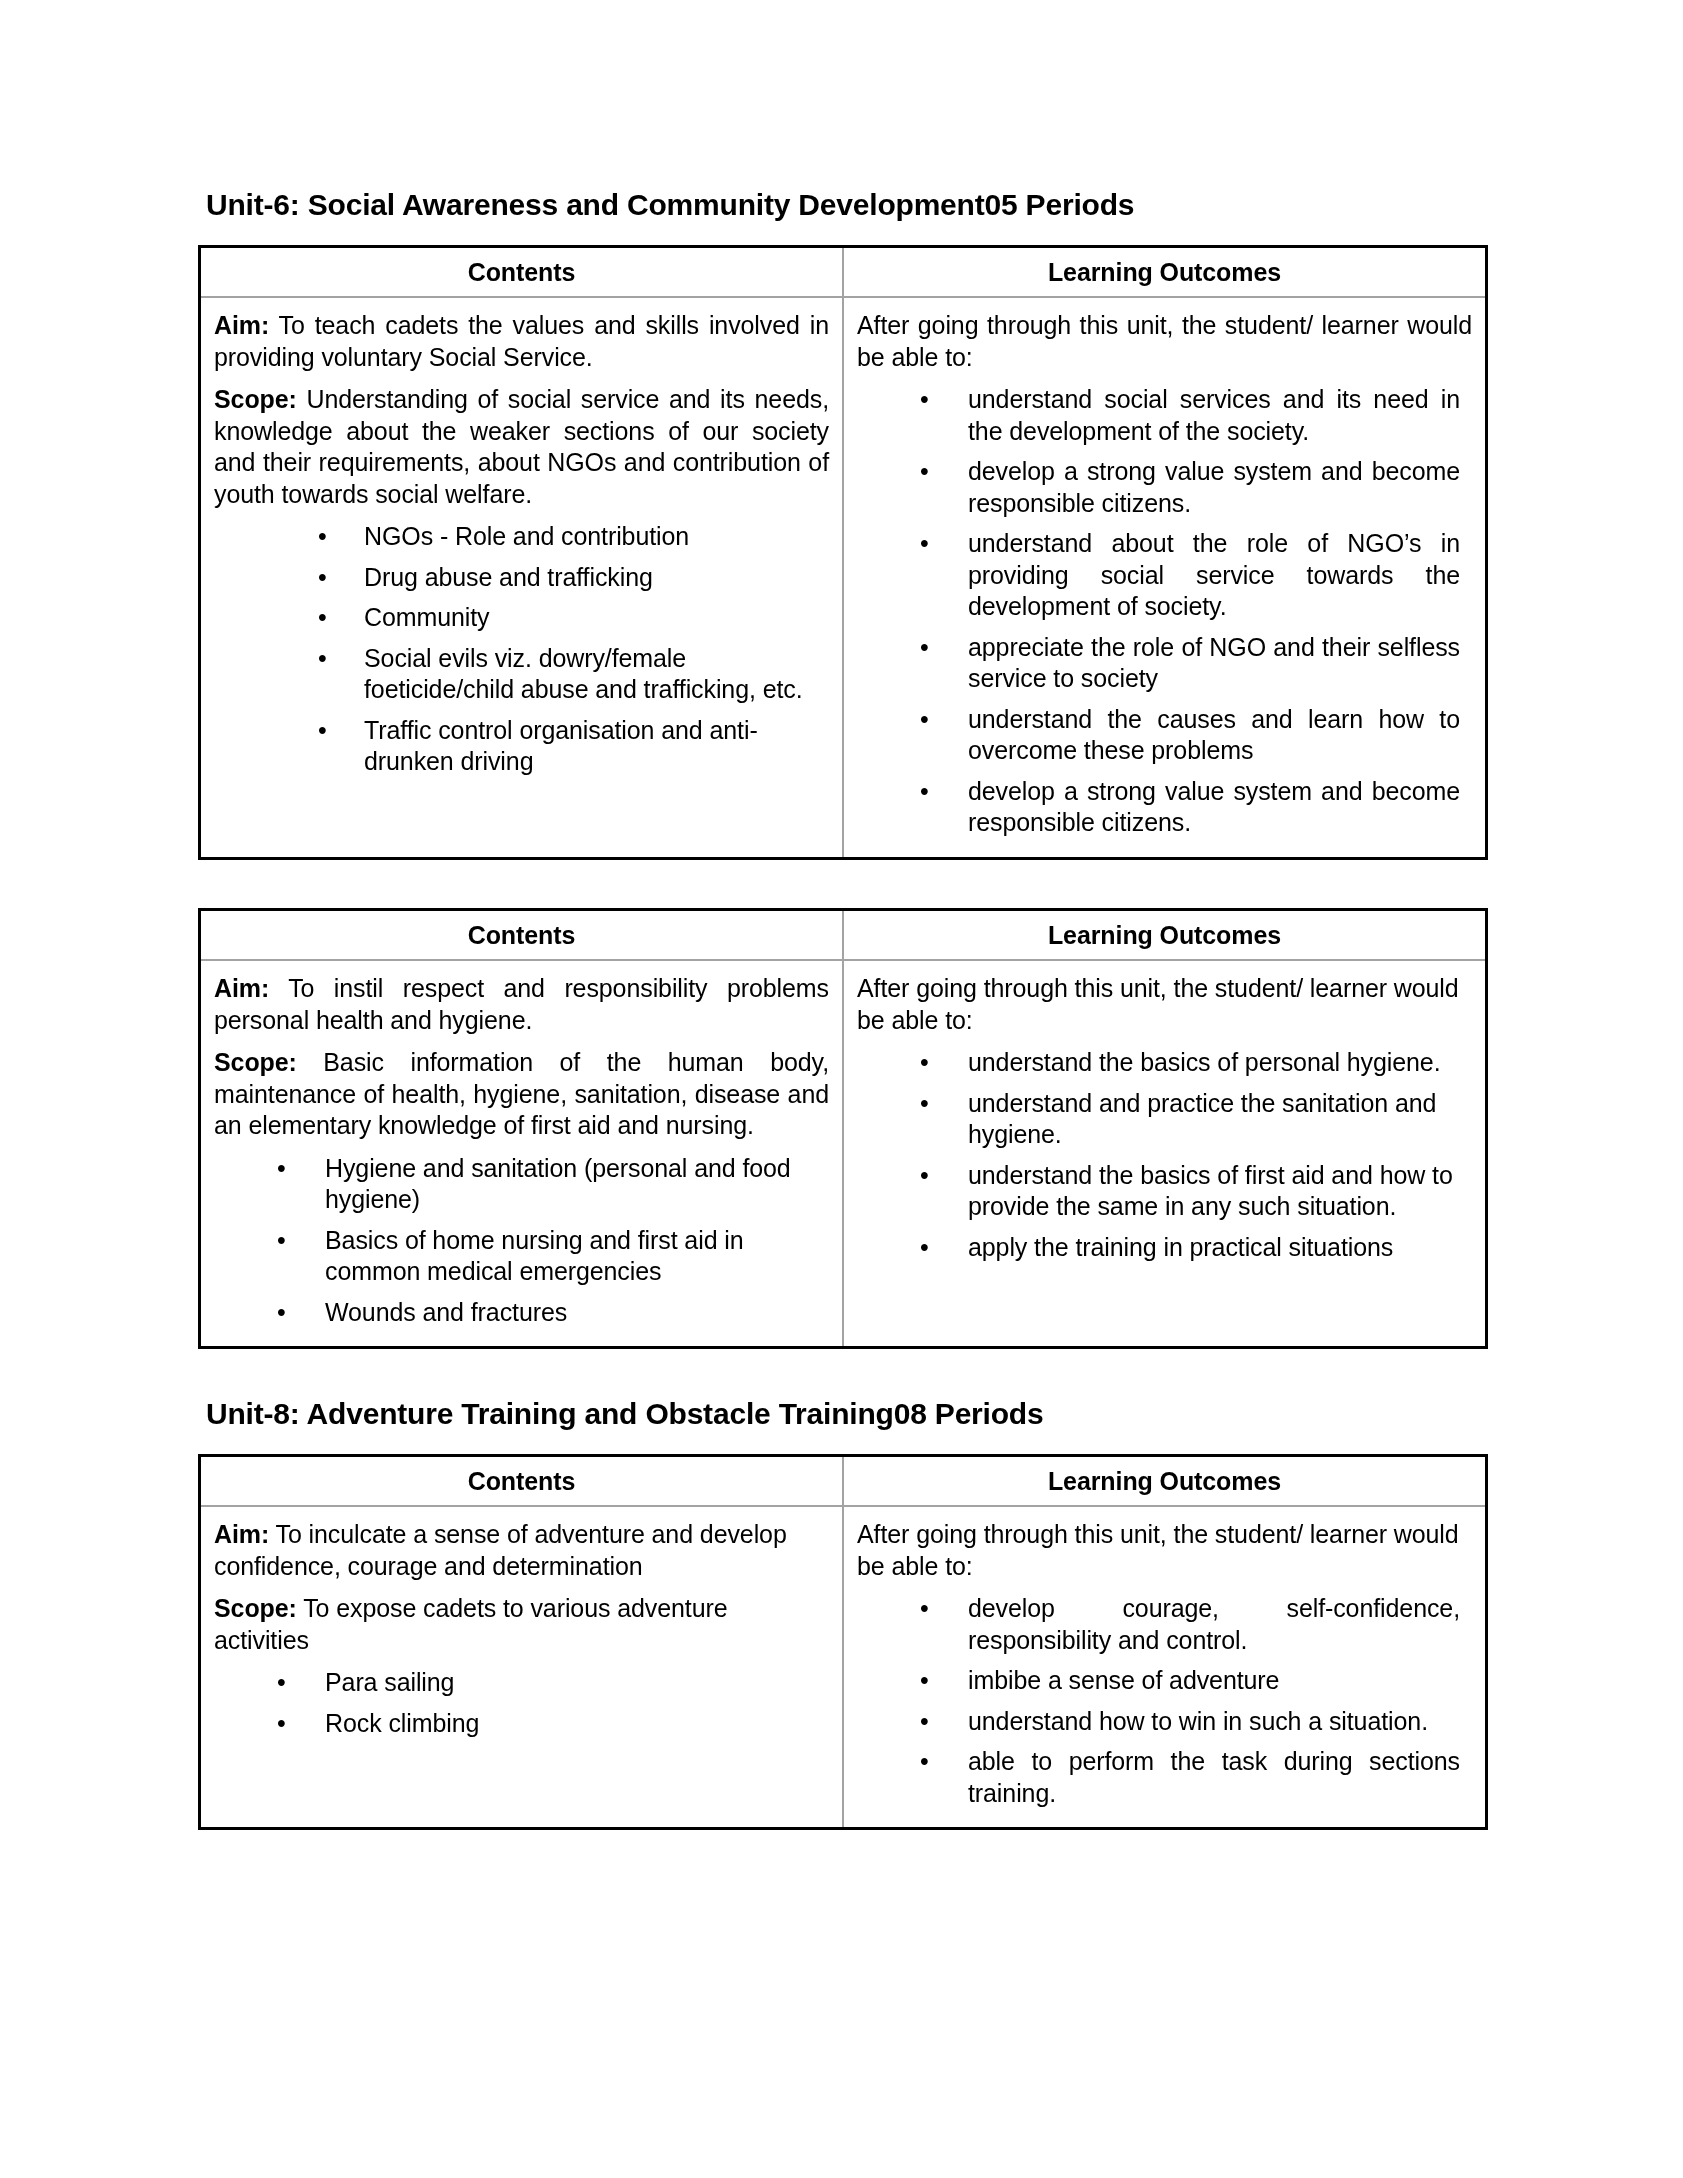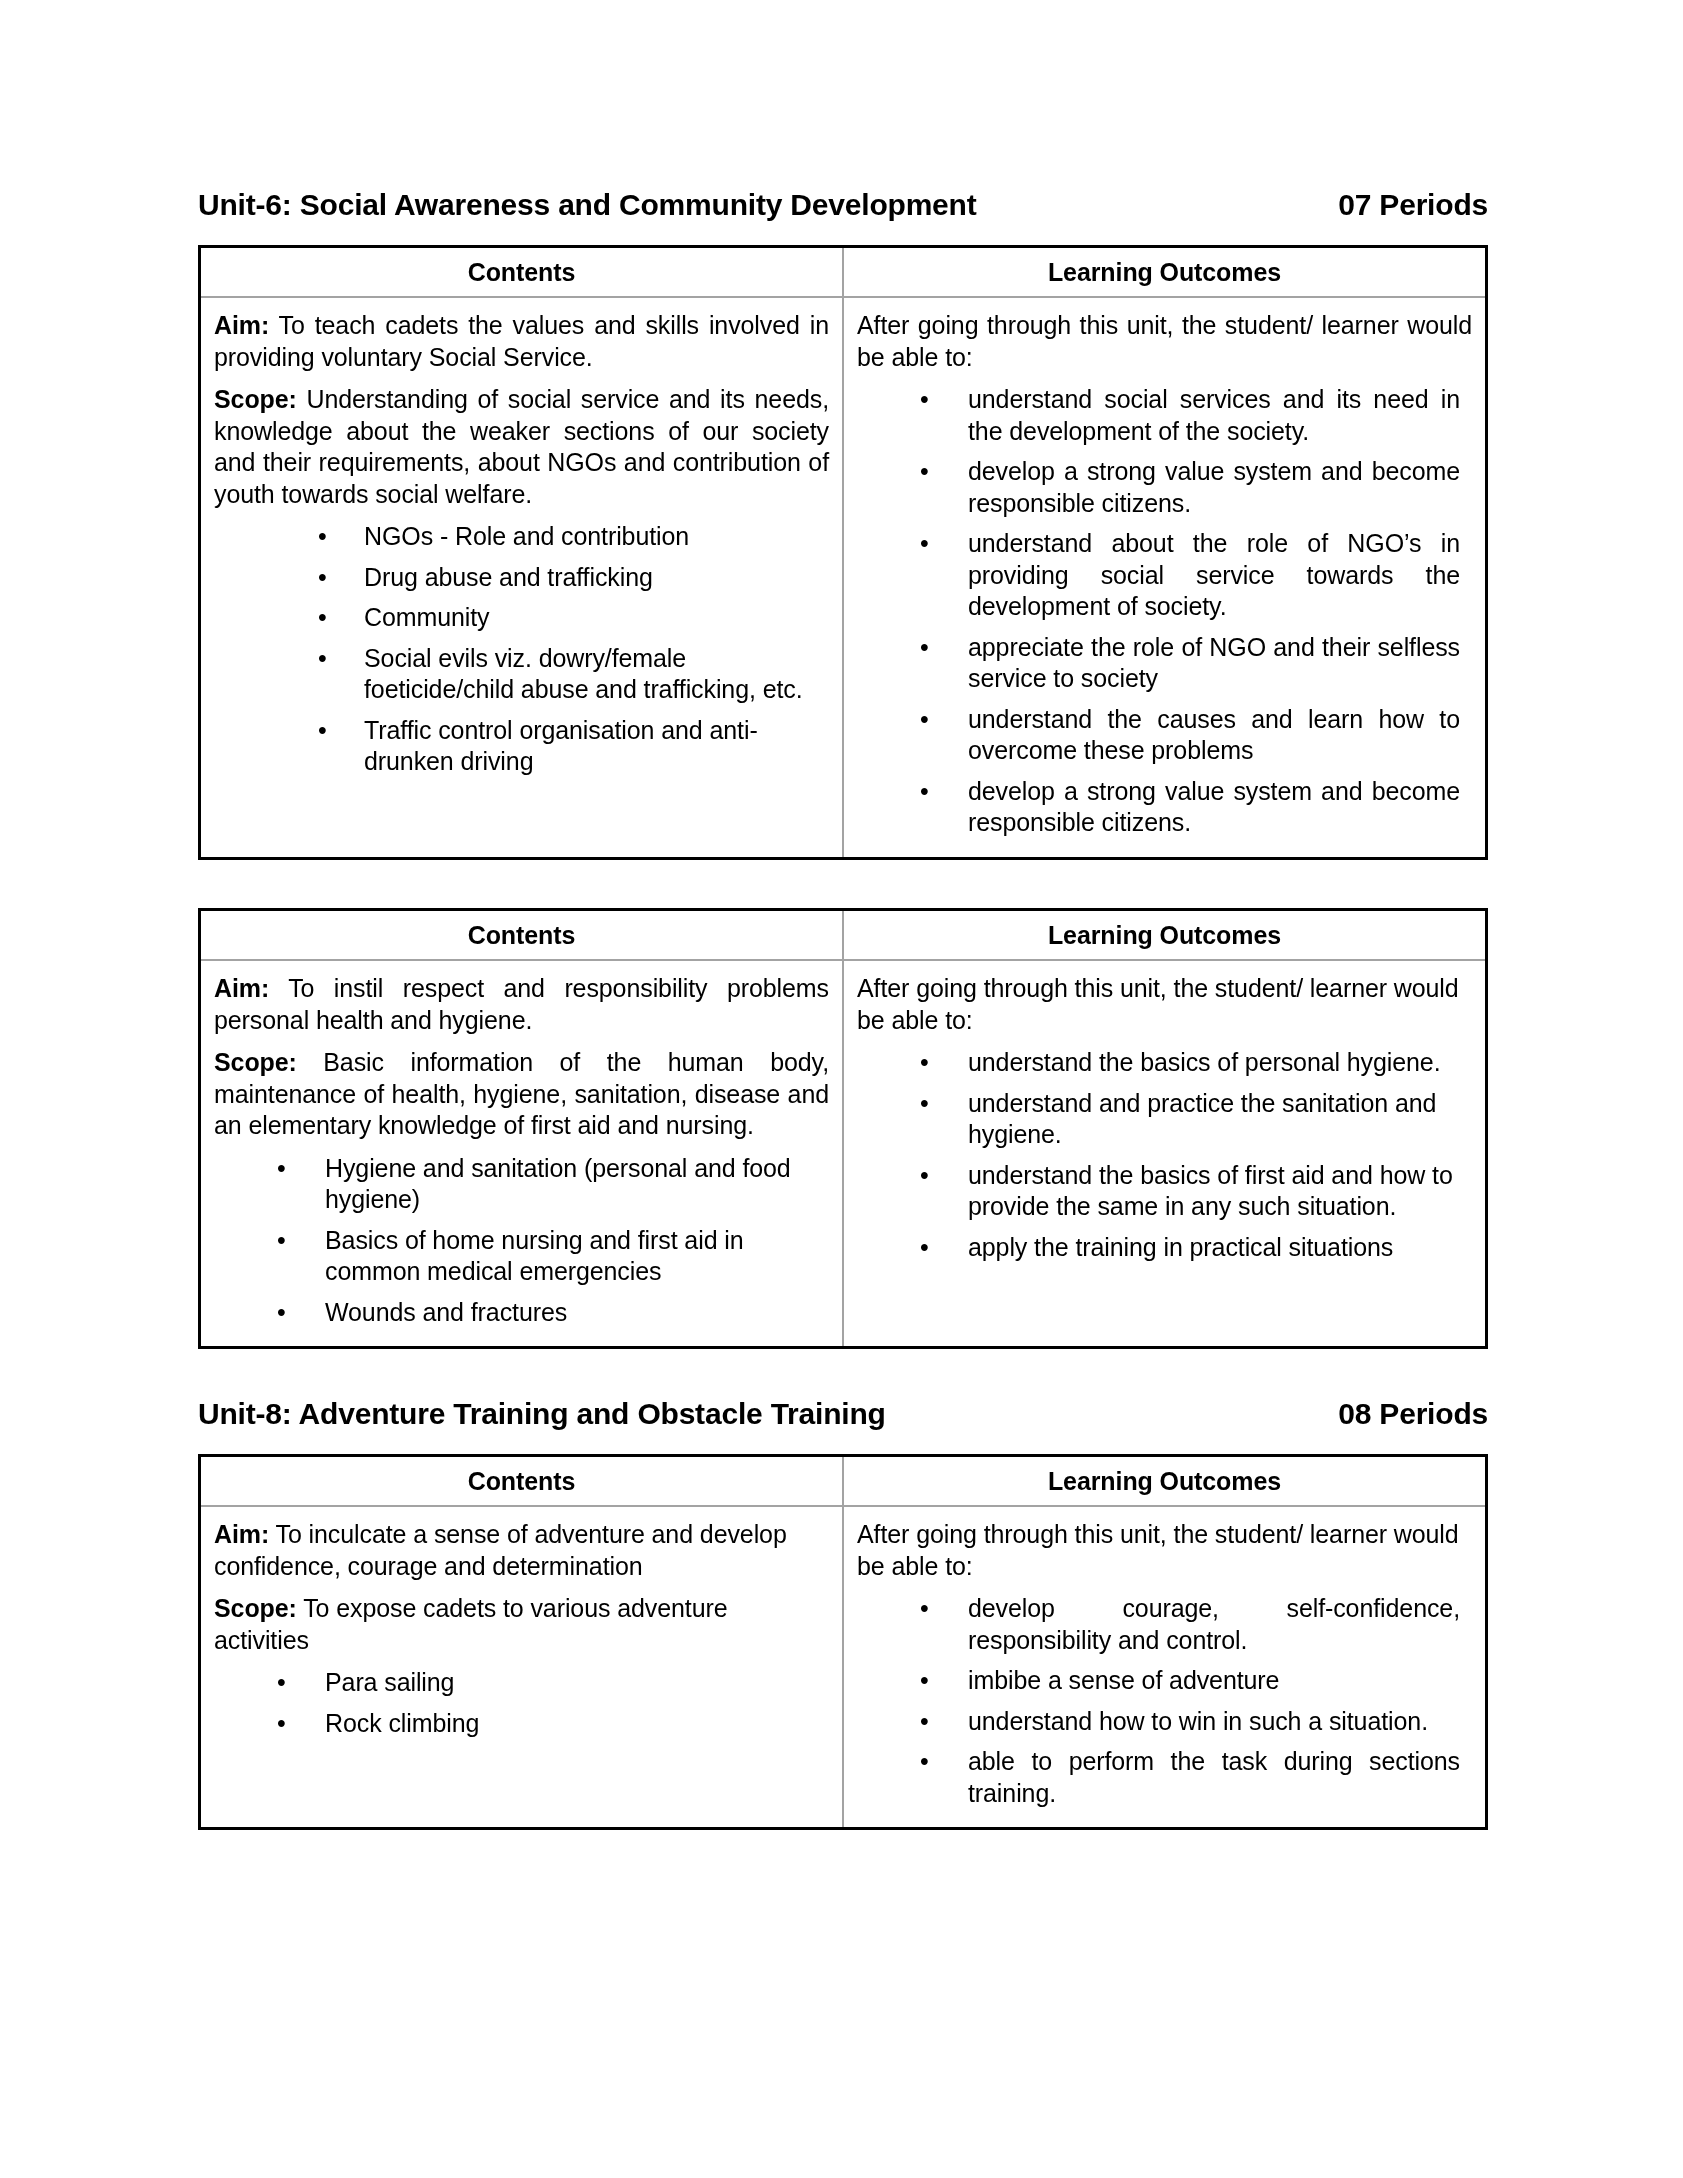--- a/index.html
+++ b/index.html
@@ -14,27 +14,28 @@
     position: absolute;
     left: 0; top: 0;
     width: 1683px; height: 2178px;
     background: #ffffff;
     padding: 188px 195px 0 198px;
   }
   .unit { margin-top: 0; }
   .unit + .unit { margin-top: 48px; }
   .unit-heading {
     display: flex;
-    justify-content: space-between;
+    justify-content: flex-start;
     align-items: baseline;
     font-weight: bold;
     font-size: 30px;
     line-height: 1.15;
     margin-bottom: 22px;
     letter-spacing: -0.2px;
+    margin-left: 8px;
   }
   .unit-title { font-size: 30px; font-weight: bold; }
   .unit-periods { font-size: 30px; font-weight: bold; white-space: nowrap; }
   table.unit-table {
     width: 100%;
     border-collapse: collapse;
     table-layout: fixed;
     border: 3px solid #000;
   }
   table.unit-table th, table.unit-table td {
@@ -73,21 +74,21 @@
   ul.bullets li:last-child { margin-bottom: 0; }
 </style>
 </head>
 <body>
 
 <div class="page">
 
   <section class="unit">
     <div class="unit-heading">
       <span class="unit-title">Unit-6: Social Awareness and Community Development</span>
-      <span class="unit-periods">07 Periods</span>
+      <span class="unit-periods">05 Periods</span>
     </div>
     <table class="unit-table">
       <thead>
         <tr>
           <th>Contents</th>
           <th>Learning Outcomes</th>
         </tr>
       </thead>
       <tbody>
         <tr>

